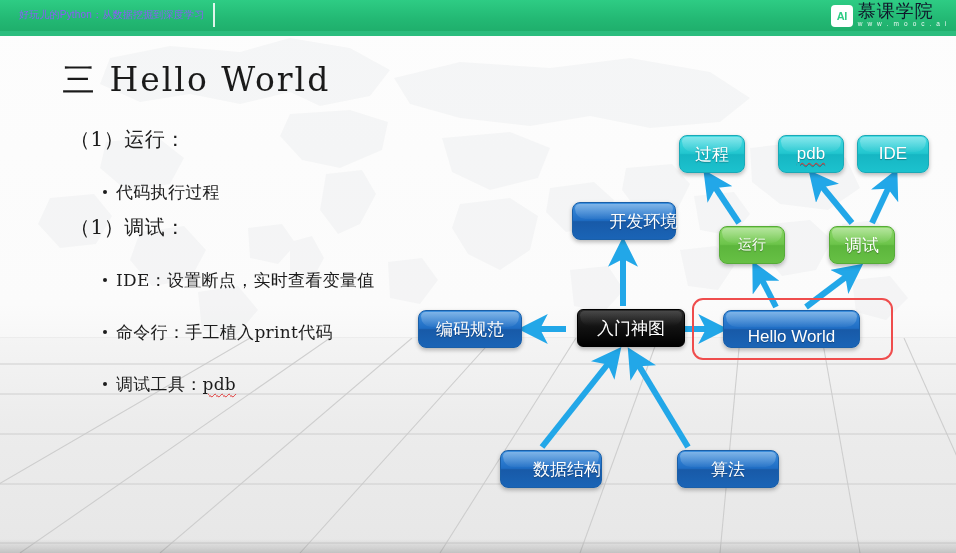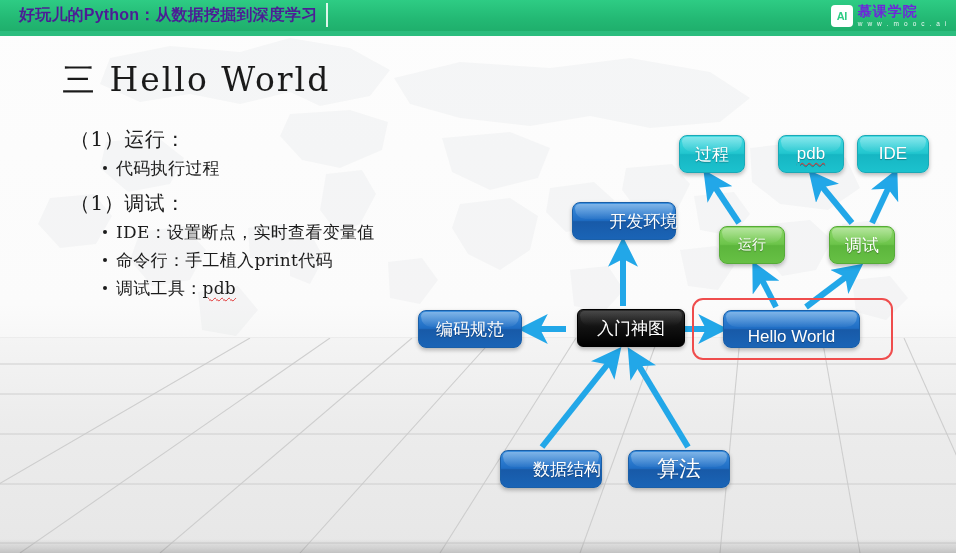--- a/index.html
+++ b/index.html
@@ -45,43 +45,43 @@
     background: linear-gradient(180deg,#2ecc84 0%,#23b974 60%,#1faf6c 100%);
   }
   .header-underline {
     position: absolute; left: 0; top: 31px; width: 956px; height: 5px;
     background: #2bbd7e;
   }
   .header-title {
     position: absolute; left: 12px; top: 3px;
     height: 24px; line-height: 24px;
     padding: 0 9px 0 7px;
-    color: #4c1d95;
-    font-size: 16px; font-weight: bold;
+    color: #8b5cf6;
+    font-size: 10px; font-weight: normal;
     letter-spacing: .2px;
     border-right: 2px solid rgba(255,255,255,.85);
     white-space: nowrap;
   }
   .logo {
     position: absolute; right: 8px; top: 2px;
     height: 28px; display: flex; align-items: center; gap: 5px; margin-left: 32px;
   }
   .logo-mark {
     width: 22px; height: 22px; border-radius: 4px;
     background: #ffffff;
     display: flex; align-items: center; justify-content: center;
     position: relative;
   }
   .logo-mark .ai {
     font-size: 11px; font-weight: bold; color: #2ecc84;
     letter-spacing: -.5px; line-height: 1;
   }
   .logo-text { display: flex; flex-direction: column; justify-content: center; }
   .logo-cn {
-    color: #6d28d9; font-size: 14px; font-weight: bold; line-height: 15px;
+    color: #0f172a; font-size: 18px; font-weight: normal; line-height: 15px;
     letter-spacing: 1px;
   }
   .logo-url {
     color: rgba(255,255,255,.92); font-size: 6.5px; line-height: 9px;
     letter-spacing: 1.6px;
   }
 
   
   .slide-title {
     position: absolute; left: 62px; top: 58px;
@@ -92,21 +92,21 @@
   .body-text { position: absolute; left: 70px; top: 124px; width: 430px; }
   .lvl1 {
     font-family: "DejaVu Serif", "Liberation Serif", serif;
     font-size: 20px; color: #1c1c1c; line-height: 30px;
     white-space: nowrap; letter-spacing: .5px;
   }
   .lvl2 {
     font-family: "DejaVu Serif", "Liberation Serif", serif;
     font-size: 17px; color: #1c1c1c; line-height: 28px;
     margin-left: 33px; white-space: nowrap; letter-spacing: .3px;
-    display: flex; align-items: baseline;
+    display: flex; align-items: baseline; margin-top: 24px;
   }
   .lvl2 .dot {
     display: inline-block; width: 4px; height: 4px; border-radius: 50%;
     background: #1c1c1c; margin-right: 9px; flex: 0 0 auto;
     position: relative; top: -4px;
   }
   .sp-err {
     text-decoration: underline wavy #e03131;
     text-underline-offset: 3px;
     text-decoration-thickness: 1px;
@@ -327,18 +327,18 @@
     </div>
 
     <div class="node n-blue" style="left:723px;top:310px;width:137px;height:38px;font-size:17px;align-items:flex-end;">
       <span>Hello World</span>
     </div>
 
     <div class="node n-blue" style="left:500px;top:450px;width:102px;height:38px;font-size:17px;justify-content:flex-end;">
       <span>数据结构</span>
     </div>
 
-    <div class="node n-blue" style="left:628px;top:450px;width:102px;height:38px;font-size:22px;">
+    <div class="node n-blue" style="left:677px;top:450px;width:102px;height:38px;font-size:17px;">
       <span>算法</span>
     </div>
   </div>
 
 </div>
 
 </body></html>

